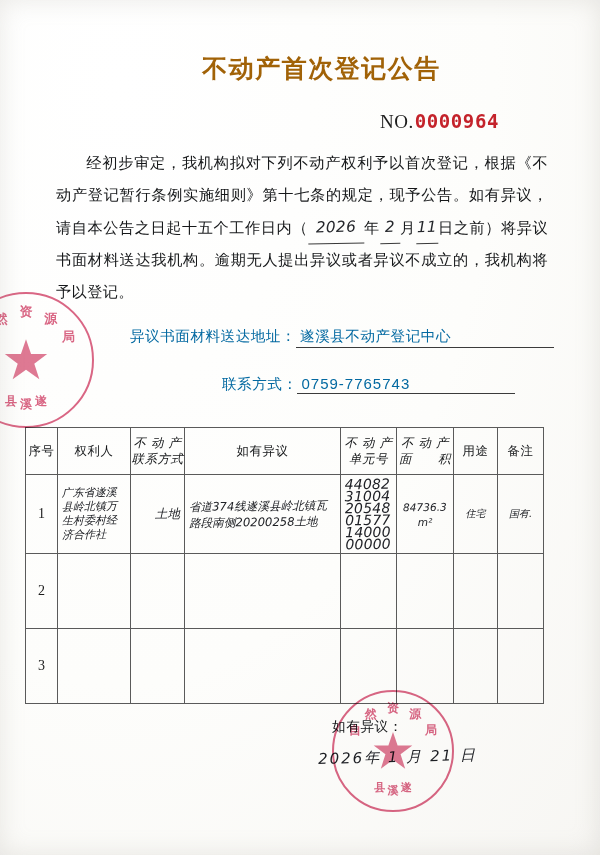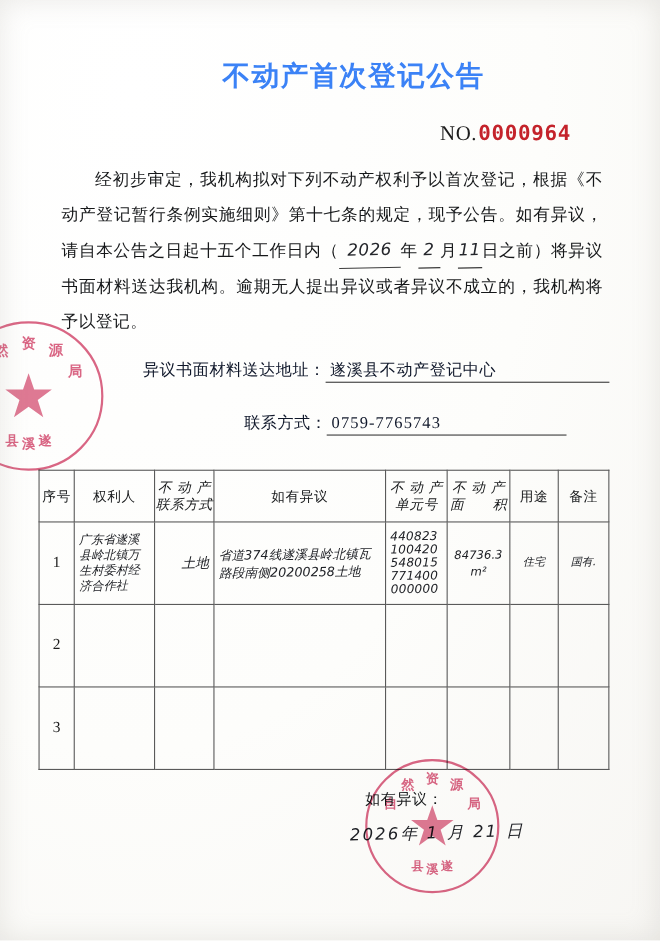--- a/index.html
+++ b/index.html
@@ -26,27 +26,27 @@
   .doc{position:absolute;inset:0;}
 
   
   .title{
     position:absolute;left:0;right:0;top:52px;
     text-align:center;
     font-family:"DejaVu Sans", sans-serif;
     font-weight:700;
     font-size:25px;
     letter-spacing:1.5px;
-    color:#3b82f6;
+    color:#a16207;
     padding-left:43px;
   }
 
   
   .no-line{
-    position:absolute;left:400px;top:110px;
+    position:absolute;left:380px;top:110px;
     font-family:"Liberation Serif", serif;
     font-size:19px;
     color:#1d1d1d;
     letter-spacing:.5px;
     white-space:nowrap;
     text-align:center;
   }
   .no-line .num{
     color:#c4232b;
     font-family:"DejaVu Sans Mono", monospace;
@@ -85,42 +85,42 @@
   }
   .fill.w-year{width:56px;}
   .fill.w-mon{width:20px;}
   .fill.w-day{width:22px;}
 
   
   .addr-row{
     position:absolute;
     font-family:"DejaVu Sans", sans-serif;
     font-size:14.6px;
-    color:#0f172a;
+    color:#0369a1;
     letter-spacing:.5px;
     white-space:nowrap;
   }
   .addr-row.addr{left:130px;top:327px;}
   .addr-row.tel{left:222px;top:375px;}
   .addr-val{
     display:inline-block;
     border-bottom:1px solid #3b3b3b;
     padding:0 4px 1px 4px;
     min-width:250px;
   }
   .tel .addr-val{
     min-width:210px;
-    font-family:Liberation Serif, serif;
+    font-family:Liberation Sans, sans-serif;
     font-size:15px;
     letter-spacing:1px;
   }
 
   
   .tbl{
-    position:absolute;left:35px;top:427px;
+    position:absolute;left:25px;top:427px;
     width:518px;
     border-collapse:collapse;
     table-layout:fixed;
   }
   .tbl td,.tbl th{
     border:1px solid #5a5a5a;
     padding:0;
     vertical-align:middle;
     background:transparent;
   }
@@ -147,21 +147,21 @@
     font-style:italic;
     font-size:11.2px;
     line-height:14.5px;
     color:#202227;
     word-break:break-all;
     transform:rotate(-.7deg);
   }
   .hcell.c-owner{font-size:11px;line-height:14px;}
   .hcell.c-type{text-align:right;font-size:12.5px;}
   .hcell.c-loc{font-size:11.6px;line-height:16px;}
-  .hcell.c-unit{font-size:11px;line-height:12px;letter-spacing:.2px;}
+  .hcell.c-unit{font-size:14px;line-height:12px;letter-spacing:.2px;}
   .hcell.c-area{font-size:10.6px;text-align:center;}
   .hcell.c-use,.hcell.c-note{text-align:center;font-size:10px;}
 
   
   .footer{
     position:absolute;left:332px;top:718px;
     font-family:"DejaVu Sans", sans-serif;
     font-size:13.6px;
     color:#16181a;
     letter-spacing:.6px;

